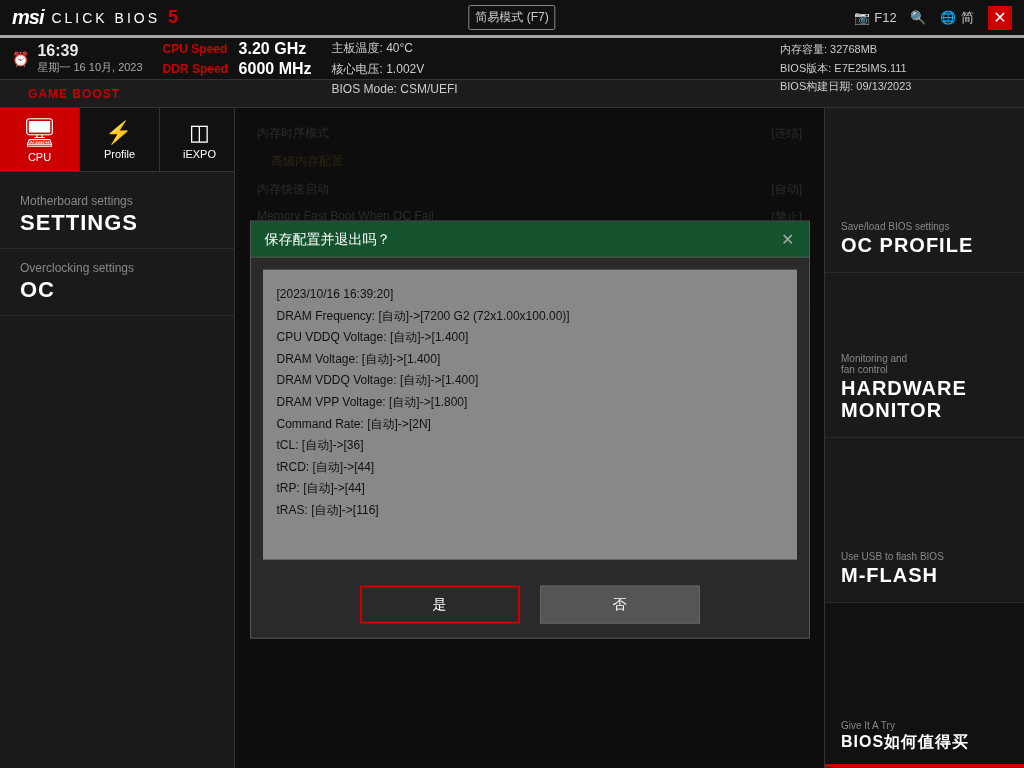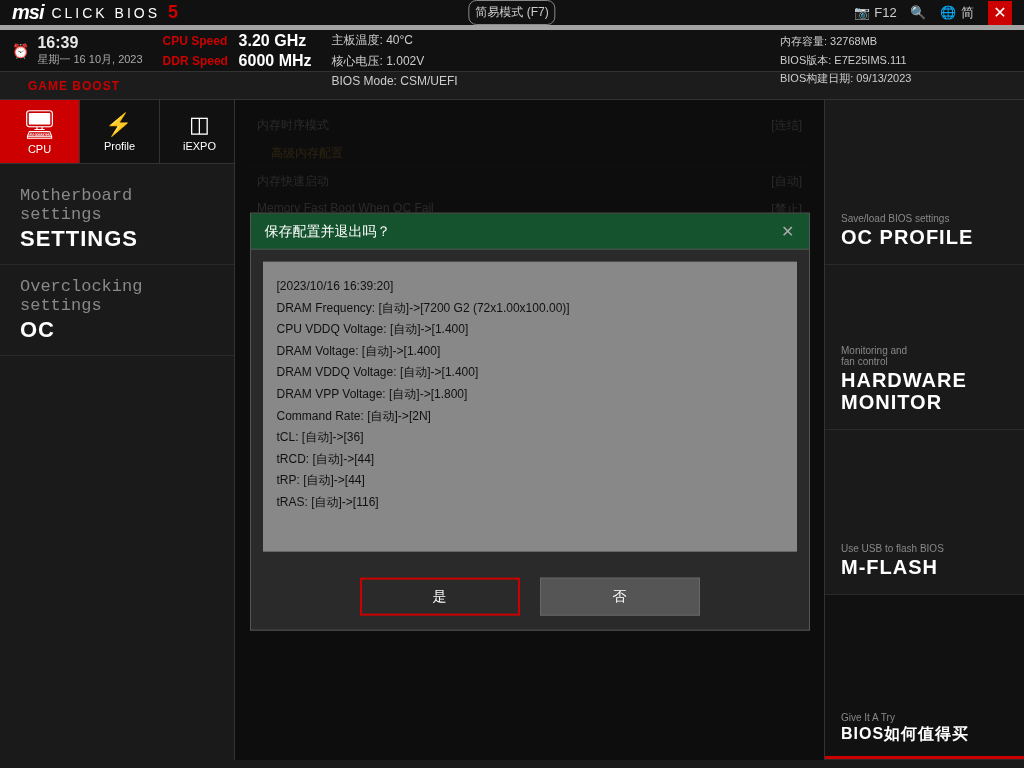--- a/index.html
+++ b/index.html
@@ -9,25 +9,25 @@
       background: #1a1a1a;
       font-family: 'Arial', sans-serif;
       overflow: hidden;
       position: relative;
       color: #fff;
     }
 
     
     #header {
       background: #111;
-      height: 30px;
+      height: 38px;
       display: flex;
       align-items: center;
       padding: 0 12px;
-      border-bottom: 5px solid #a3a3a3;
+      border-bottom: 3px solid #a3a3a3;
       position: relative;
     }
     #logo {
       display: flex;
       align-items: center;
       gap: 8px;
     }
     #logo-msi {
       color: #fff;
       font-weight: 900;
@@ -54,21 +54,21 @@
       align-items: center;
       gap: 12px;
     }
     #simple-mode-btn {
       background: transparent;
       border: 1px solid #888;
       color: #ccc;
       padding: 3px 6px;
       font-size: 12px;
       cursor: pointer;
-      border-radius: 8px;
+      border-radius: 2px;
     }
     #header-right {
       position: absolute;
       right: 12px;
       display: flex;
       align-items: center;
       gap: 14px;
     }
     .header-icon-btn {
       background: transparent;
@@ -193,23 +193,22 @@
       flex: 1;
       padding: 10px 0;
     }
     .sidebar-item {
       padding: 12px 20px;
       cursor: pointer;
       border-bottom: 1px solid #2a2a2a;
     }
     .sidebar-item-sub {
       color: #888;
-      font-size: 17px;
+      font-size: 12px;
       margin-bottom: 2px;
-      font-family: Liberation Mono, monospace;
     }
     .sidebar-item-title {
       color: #fff;
       font-size: 22px;
       font-weight: bold;
       letter-spacing: 1px;
     }
 
     
     #center-content {

